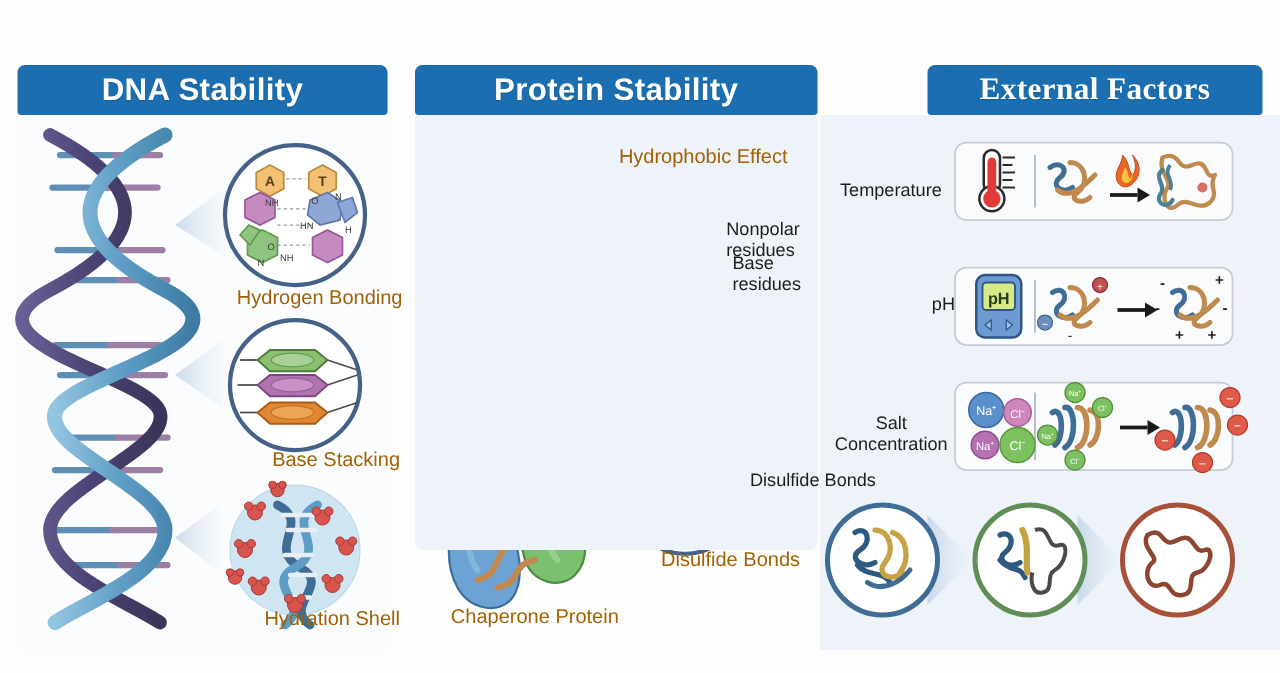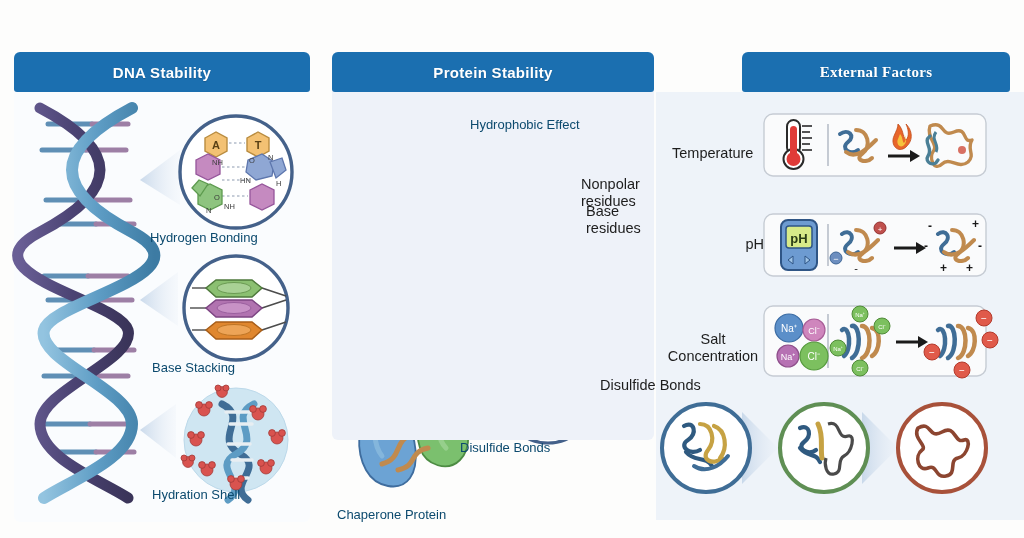--- a/index.html
+++ b/index.html
@@ -15,41 +15,41 @@
   .panel { position: absolute; }
   .panel-body {
     position: absolute; left: 0; top: 0; width: 100%; height: 100%;
     border-radius: 6px;
   }
   .panel-header {
     position: absolute; left: 0; top: 0; width: 100%; height: 40px;
     background: #1b6fb0;
     border-radius: 6px 6px 3px 3px;
     display: flex; align-items: center; justify-content: center;
-    color: #ffffff; font-size: 15px; font-weight: bold;
+    color: #ffffff; font-size: 25px; font-weight: bold;
     letter-spacing: 0.3px;
     text-shadow: 0 1px 1px rgba(0,0,0,.18);
     z-index: 5;
   }
 
   #panel-dna   { left: 14px;  top: 52px; width: 296px; height: 470px; }
   #panel-dna   .panel-body { background: #fafcfe; }
   #panel-prot  { left: 332px; top: 52px; width: 322px; height: 388px; }
   #panel-prot  .panel-body { background: #eef2f9; }
   #panel-ext   { left: 742px; top: 52px; width: 268px; height: 40px; font-family: Liberation Serif, serif; }
 
   
   .ext-bg {
     position: absolute; left: 656px; top: 92px; width: 368px; height: 428px;
     background: #eef3f9;
   }
 
   .caption {
-    position: absolute; text-align: left;
-    color: #0c4a6e; font-size: 13px; line-height: 1.18;
+    position: absolute; text-align: right;
+    color: #a16207; font-size: 16px; line-height: 1.18;
     white-space: pre-line;
   }
   .label-txt {
     position: absolute; color: #1d1d1d; font-size: 14.5px; line-height: 1.2;
     white-space: pre-line;
   }
   svg { display: block; overflow: visible; }
   .lay { position: absolute; left:0; top:0; }
 </style>
 </head>
@@ -537,20 +537,20 @@
   <div class="caption" style="left:152px; top:360px; width:168px;">Base Stacking</div>
   <div class="caption" style="left:152px; top:487px; width:168px;">Hydration Shell</div>
 
   <div class="caption" style="left:470px; top:117px; width:160px;">Hydrophobic Effect</div>
   <div class="label-txt" style="left:581px; top:143px;margin-top:33px;">Nonpolar
 residues</div>
   <div class="label-txt" style="left:586px; top:203px;">Base
 residues</div>
   <div class="label-txt" style="left:600px; top:377px;">Disulfide Bonds</div>
   <div class="caption" style="left:460px; top:440px; width:180px;">Disulfide Bonds</div>
-  <div class="caption" style="left:337px; top:485px; width:158px;margin-top:22px;">Chaperone Protein</div>
+  <div class="caption" style="left:337px; top:485px; width:158px;">Chaperone Protein</div>
 
   <div class="label-txt" style="left:672px; top:145px; width:92px; text-align:left;">Temperature</div>
   <div class="label-txt" style="left:672px; top:236px; width:92px; text-align:right;">pH</div>
   <div class="label-txt" style="left:662px; top:331px; width:102px; text-align:center;">Salt
 Concentration</div>
 
 </div>
 
 </body></html>

